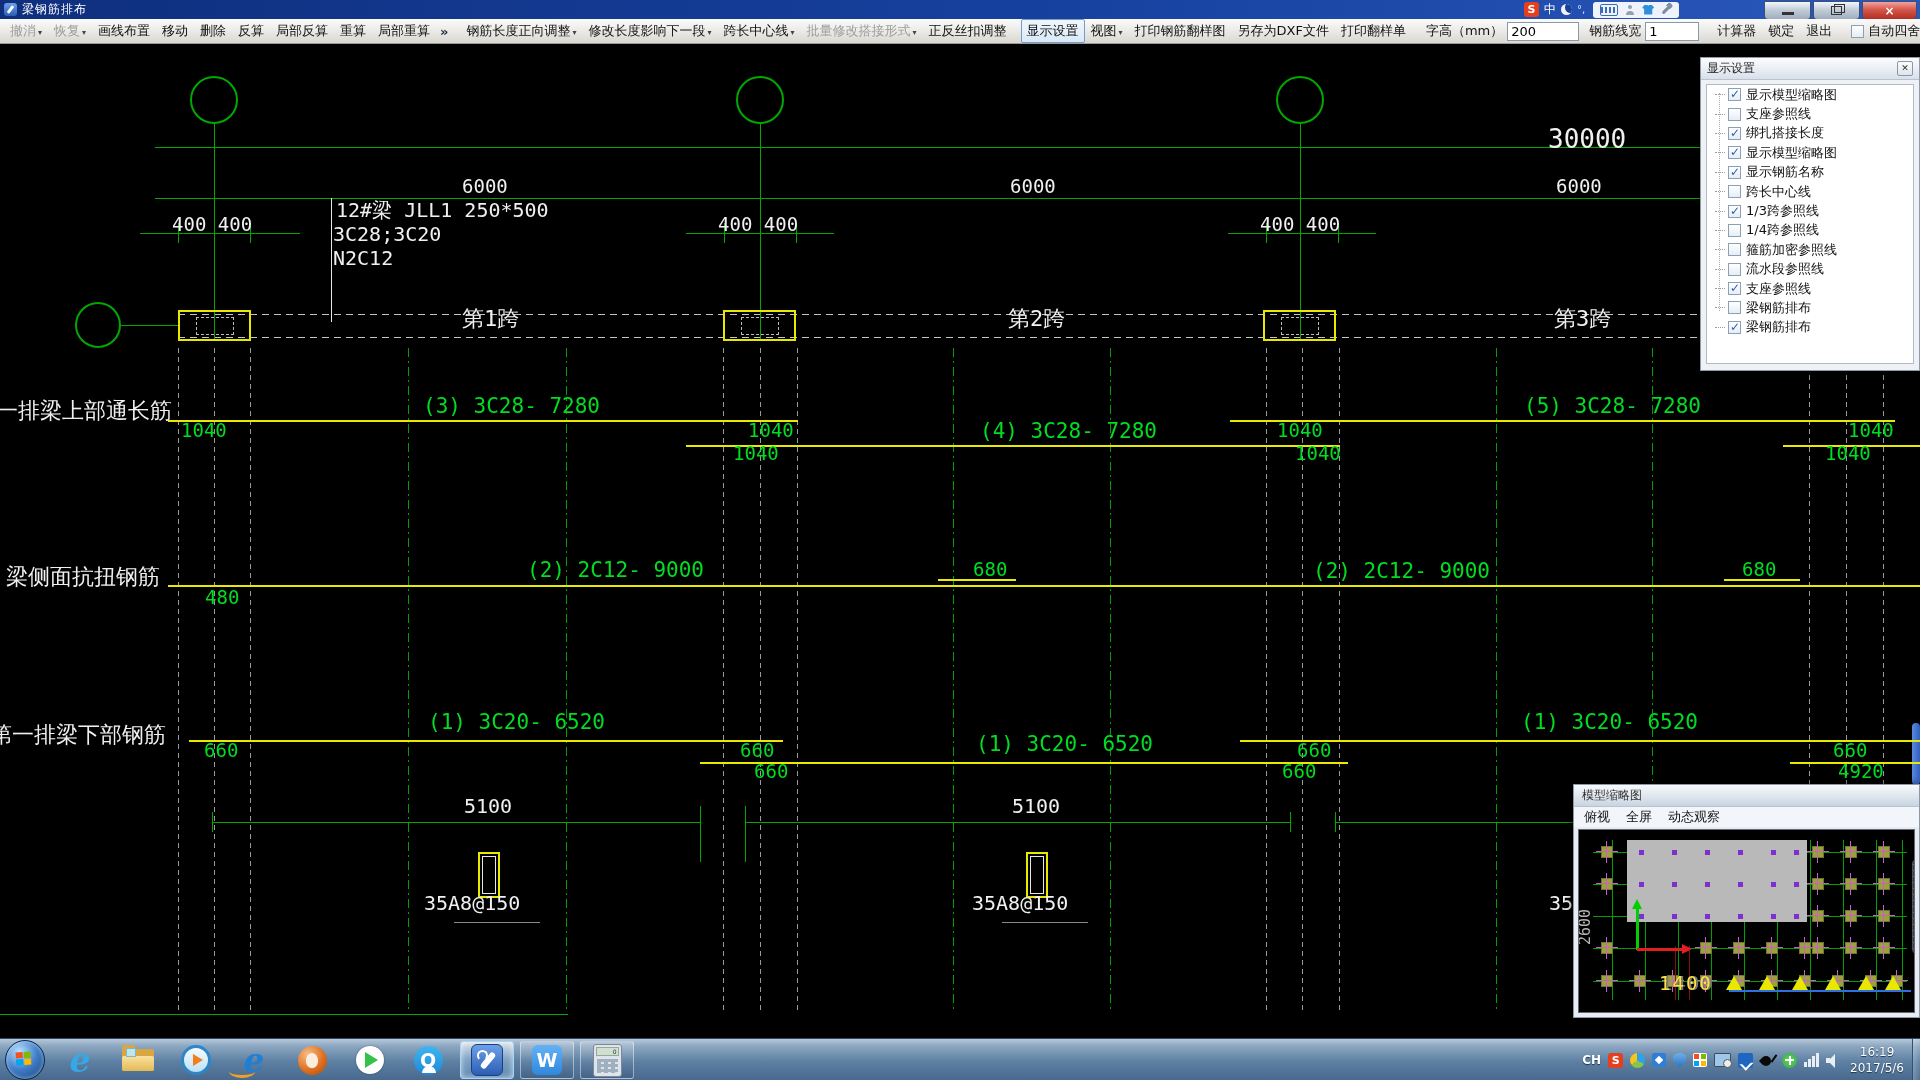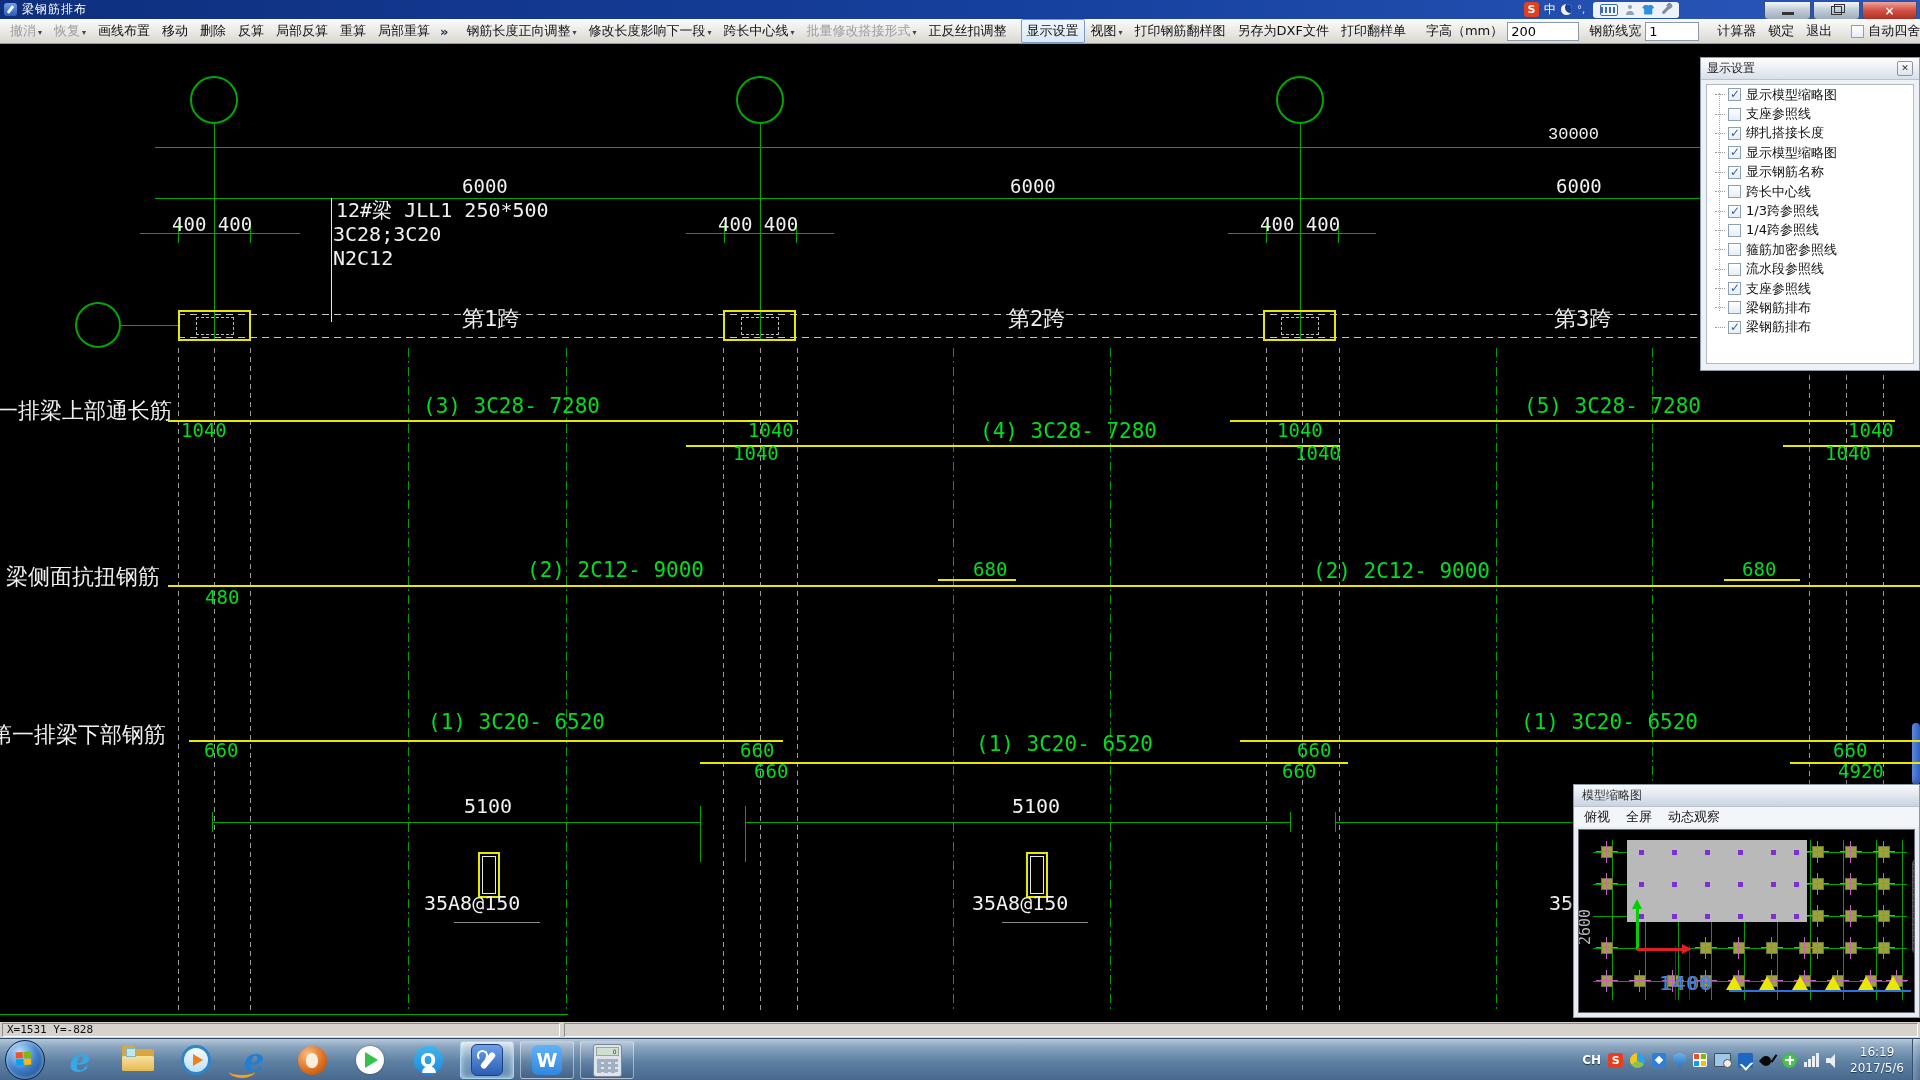--- a/index.html
+++ b/index.html
@@ -104,21 +104,21 @@
   .tv-hl{position:absolute;height:1px;background:#00a000;}
   .tv-tri{position:absolute;width:0;height:0;border-left:8px solid transparent;border-right:8px solid transparent;border-bottom:14px solid #e8e800;}
   #tv-slab{position:absolute;left:48px;top:10px;width:180px;height:82px;background:#b9b9b9;}
   #tv-yarrow{position:absolute;left:57px;top:78px;width:3px;height:42px;background:#00d000;}
   #tv-yarrow::before{content:"";position:absolute;left:-4px;top:-9px;border-left:5px solid transparent;border-right:5px solid transparent;border-bottom:10px solid #00d000;}
   #tv-xarrow{position:absolute;left:58px;top:118px;width:46px;height:3px;background:#e02020;}
   #tv-xarrow::before{content:"";position:absolute;right:-9px;top:-4px;border-top:5px solid transparent;border-bottom:5px solid transparent;border-left:10px solid #e02020;}
   #tv-bluel{position:absolute;left:150px;top:160px;width:182px;height:2px;background:#2f6fe0;}
   .tv-dr{position:absolute;width:1px;background:#8a1010;}
   #tv-rot{position:absolute;left:-12px;top:88px;color:#b5b5b5;font-size:15px;transform:rotate(-90deg);font-family:"DejaVu Sans Mono",monospace;}
-  #tv-dim{position:absolute;left:80px;top:142px;color:#3b82f6;font-size:19px;letter-spacing:2px;font-family:"DejaVu Sans Mono",monospace;text-shadow:2px 0 0 #777;}
+  #tv-dim{position:absolute;left:80px;top:142px;color:#fde047;font-size:19px;letter-spacing:2px;font-family:"DejaVu Sans Mono",monospace;text-shadow:2px 0 0 #777;}
   #tv-scroll{position:absolute;left:333px;top:28px;width:13px;height:95px;background:#343a44;border-radius:6px 0 0 6px;
     border:1px solid #555;background-image:repeating-linear-gradient(180deg,transparent 0 5px,#6a7078 5px 6px);}
   #tv-scroll::after{content:"";position:absolute;left:2px;top:40px;width:7px;height:12px;background:#49c04a;}
 
   
   #statusbar{position:absolute;left:0;top:1022px;width:1920px;height:16px;background:#d6d3ce;display:flex;align-items:center;gap:4px;padding:0 2px;box-sizing:border-box;}
   .scell{height:12px;border:1px solid;border-color:#8a8a8a #fff #fff #8a8a8a;background:#d6d3ce;
     font-size:11px;line-height:11px;padding:0 4px;font-family:"DejaVu Sans Mono",monospace;color:#111;}
   .scell.one{width:548px;} .scell.two{flex:1;}
 
@@ -406,21 +406,21 @@
       </div>
       <div class="stirrup" style="left: 1026px; top: 808px;">
         <div class="inner"></div>
       </div>
       <div class="stirrup" style="left: 1574px; top: 808px;">
         <div class="inner"></div>
       </div>
       <div class="cvtext c-w" style="left: 336px; top: 156px; font-size: 20px;">12#梁 JLL1 250*500</div>
       <div class="cvtext c-w" style="left: 333px; top: 180px; font-size: 20px;">3C28;3C20</div>
       <div class="cvtext c-w" style="left: 333px; top: 204px; font-size: 20px;">N2C12</div>
-      <div class="cvtext c-w" style="left: 1548px; top: 82px; font-size: 17px; font-family: Liberation Mono, monospace;">30000</div>
+      <div class="cvtext c-w" style="left: 1548px; top: 82px; font-size: 26px;">30000</div>
       <div class="cvtext c-w" style="left: 462px; top: 133px; font-size: 19px;">6000</div>
       <div class="cvtext c-w" style="left: 1010px; top: 133px; font-size: 19px;">6000</div>
       <div class="cvtext c-w" style="left: 1556px; top: 133px; font-size: 19px;">6000</div>
       <div class="cvtext c-w" style="left: 172px; top: 171px; font-size: 19px;">400 400</div>
       <div class="cvtext c-w" style="left: 718px; top: 171px; font-size: 19px;">400 400</div>
       <div class="cvtext c-w" style="left: 1260px; top: 171px; font-size: 19px;">400 400</div>
       <div class="cvtext c-w" style="left: 462px; top: 264px; font-size: 22px;">第1跨</div>
       <div class="cvtext c-w" style="left: 1008px; top: 264px; font-size: 22px;">第2跨</div>
       <div class="cvtext c-w" style="left: 1554px; top: 264px; font-size: 22px;">第3跨</div>
       <div class="cvtext c-w" style="left: -4px; top: 356px; font-size: 22px;">一排梁上部通长筋</div>
@@ -617,24 +617,20 @@
         <div class="tv-tri" style="left: 306px; top: 146px;"></div>
         <div id="tv-yarrow"></div>
         <div id="tv-xarrow"></div>
         <div id="tv-bluel"></div>
         <div id="tv-rot">2600</div>
         <div id="tv-dim">1400</div>
         <div id="tv-scroll"></div>
       </div>
   </div>
 
-  <div id="statusbar">
-    <div class="scell one">X=1531 Y=-828</div>
-    <div class="scell two"></div>
-  </div>
 
   <div id="taskbar">
     <div id="taskicons" style="display:flex;align-items:center;">
         <div id="orb">
           <div class="flag">
             <i class="f1"></i>
             <i class="f2"></i>
             <i class="f3"></i>
             <i class="f4"></i>
           </div>

